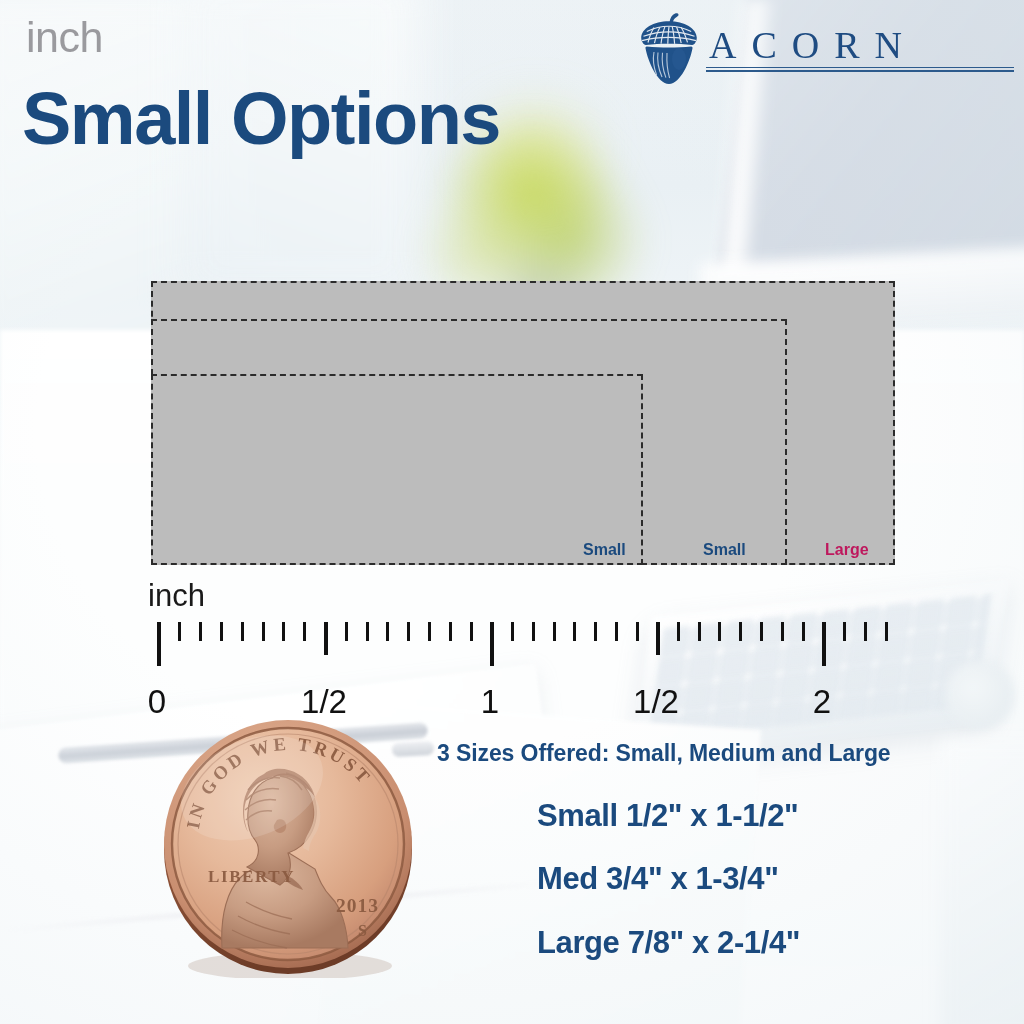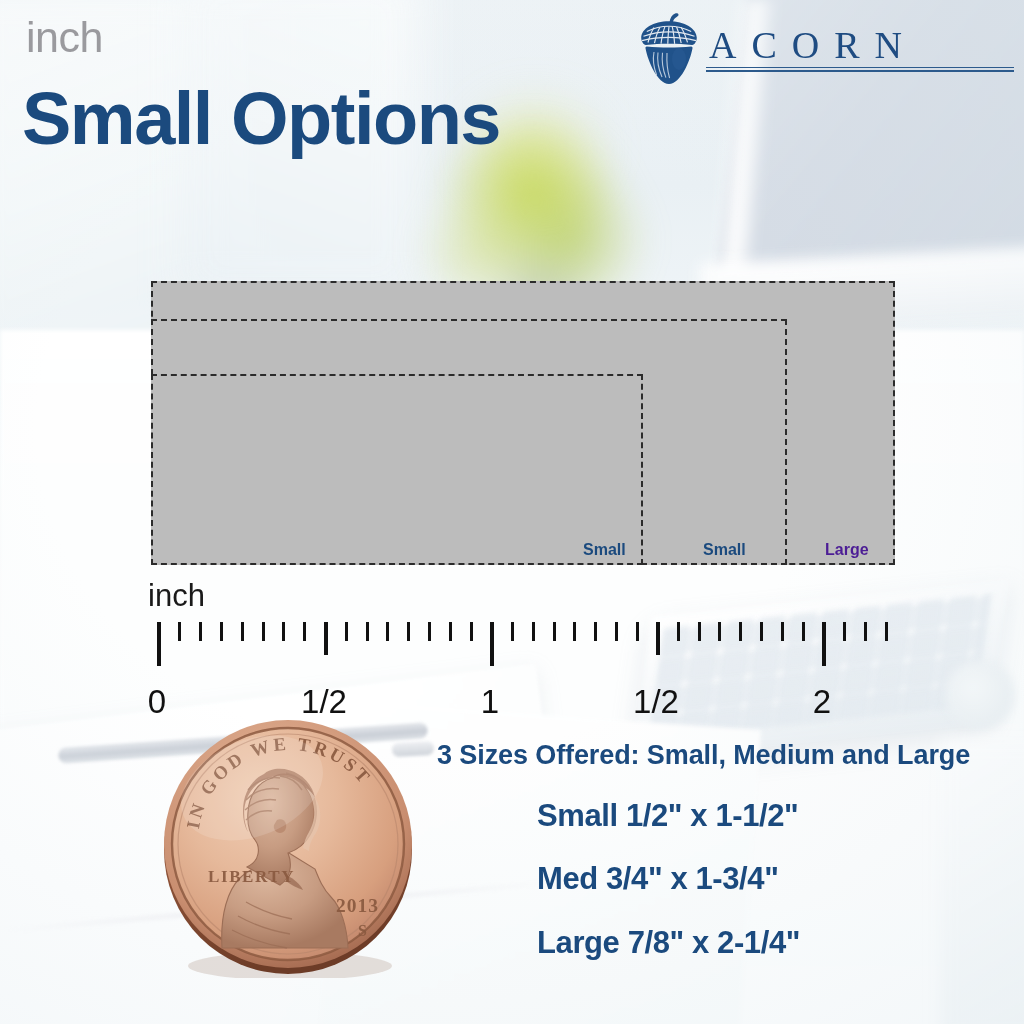--- a/index.html
+++ b/index.html
@@ -186,21 +186,21 @@
     position:absolute; font-size:33px; color:#111; line-height:1;
     transform:translateX(-50%); white-space:nowrap;
   }
 
   
   #penny { position:absolute; left:160px; top:716px; width:256px; height:262px; }
 
   
   #offer-line {
     position:absolute; left:437px; top:740px;
-    font-size:27px; font-weight:700; color:#1b4a7e;
+    font-size:23px; font-weight:700; color:#1b4a7e;
     letter-spacing:-0.1px; white-space:nowrap;
   }
   .size-line {
     position:absolute; left:537px;
     font-size:31px; font-weight:700; color:#1b4a7e;
     letter-spacing:-0.4px; white-space:nowrap;
   }
   #size-line-0 { top:798px; }
   #size-line-1 { top:861px; }
   #size-line-2 { top:925px; }
@@ -267,21 +267,21 @@
   </svg>
   <div id="logo-textwrap">
     <div id="logo-name" style="color: rgb(31, 76, 130);">ACORN</div>
     <div id="logo-rule1"></div>
     <div id="logo-rule2"></div>
   </div>
 </div>
 
 <div id="size-diagram">
     <div class="rect" style="left: 151px; top: 281px; width: 744px; height: 284px; background: rgb(188, 188, 188); border-color: rgb(43, 43, 43);"></div>
-    <div class="sz-label" style="left: 825px; top: 542px; color: #4c1d95;">Large</div>
+    <div class="sz-label" style="left: 825px; top: 542px; color: #be185d;">Large</div>
     <div class="rect" style="left: 151px; top: 319px; width: 636px; height: 246px; background: rgb(188, 188, 188); border-color: rgb(43, 43, 43);"></div>
     <div class="sz-label" style="left: 703px; top: 542px; color: rgb(27, 74, 126);">Small</div>
     <div class="rect" style="left: 151px; top: 374px; width: 492px; height: 191px; background: rgb(188, 188, 188); border-color: rgb(43, 43, 43);"></div>
     <div class="sz-label" style="left: 583px; top: 542px; color: rgb(27, 74, 126);">Small</div>
   </div>
 
 <div id="ruler">
   <div id="ruler-word">inch</div>
 <div class="tick minor" style="left: 178px; top: 42px; background: rgb(17, 17, 17);"></div>
     <div class="tick minor" style="left: 199px; top: 42px; background: rgb(17, 17, 17);"></div>

